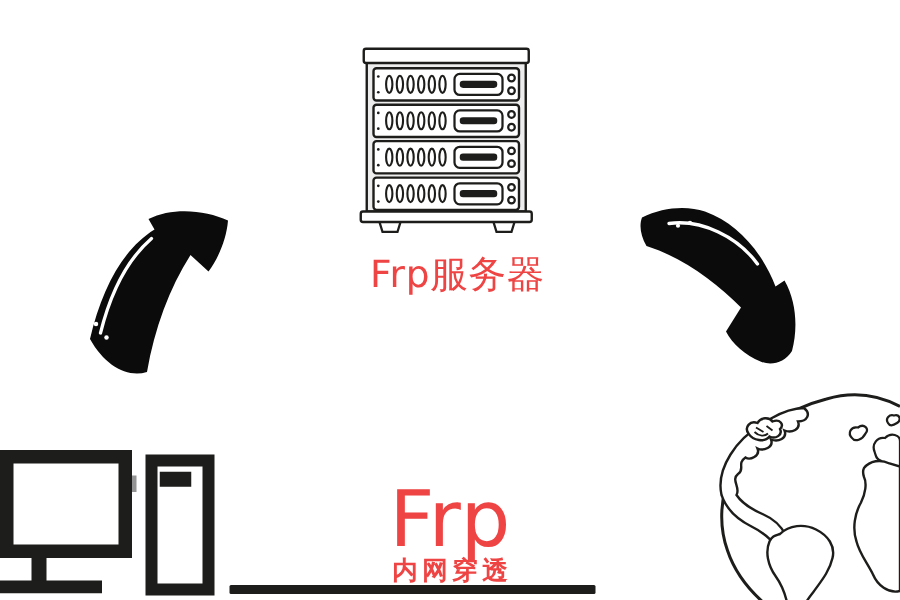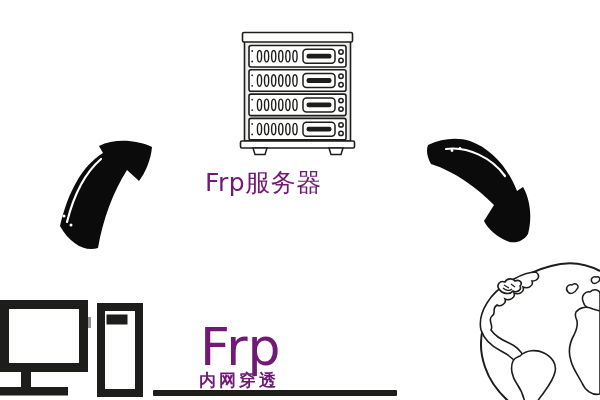--- a/index.html
+++ b/index.html
@@ -2,21 +2,21 @@
 <html><head>
 <meta charset="utf-8">
 <style>
   html,body{margin:0;padding:0;background:#ffffff;}
   .stage{
     position:relative;width:600px;height:400px;background:#ffffff;
     overflow:hidden;font-family:"DejaVu Sans","Liberation Sans",sans-serif;
     color:#1d1d1b;
   }
   .abs{position:absolute;}
-  .label{color:#701a75;text-align:left;}
+  .label{color:#ef4444;text-align:center;}
   .server-label{left:205px;top:166px;width:200px;font-size:25px;letter-spacing:.5px;}
   .frp-title{left:200px;top:321px;width:200px;font-size:52px;line-height:1;font-weight:500;letter-spacing:0;}
   .frp-subtitle{left:196px;top:369px;width:208px;font-size:17px;font-weight:bold;letter-spacing:3px;text-indent:3px;}
   .divider{left:153px;top:390px;width:244px;height:5.5px;background:#1d1d1b;border-radius:1px;}
   svg{display:block;}
 </style>
 </head>
 <body>
 
 <div class="stage">

